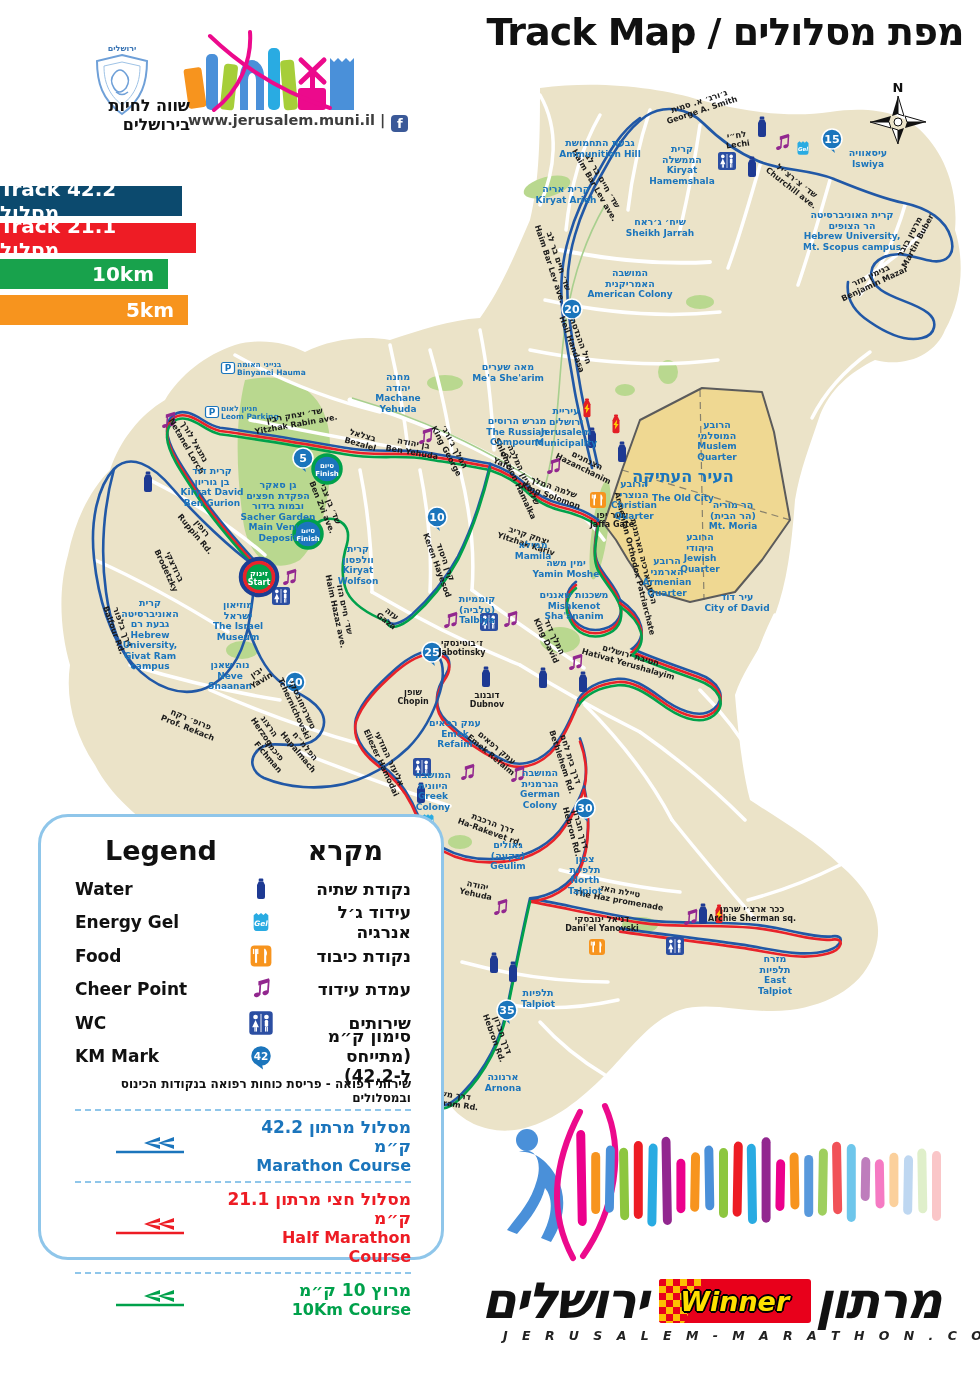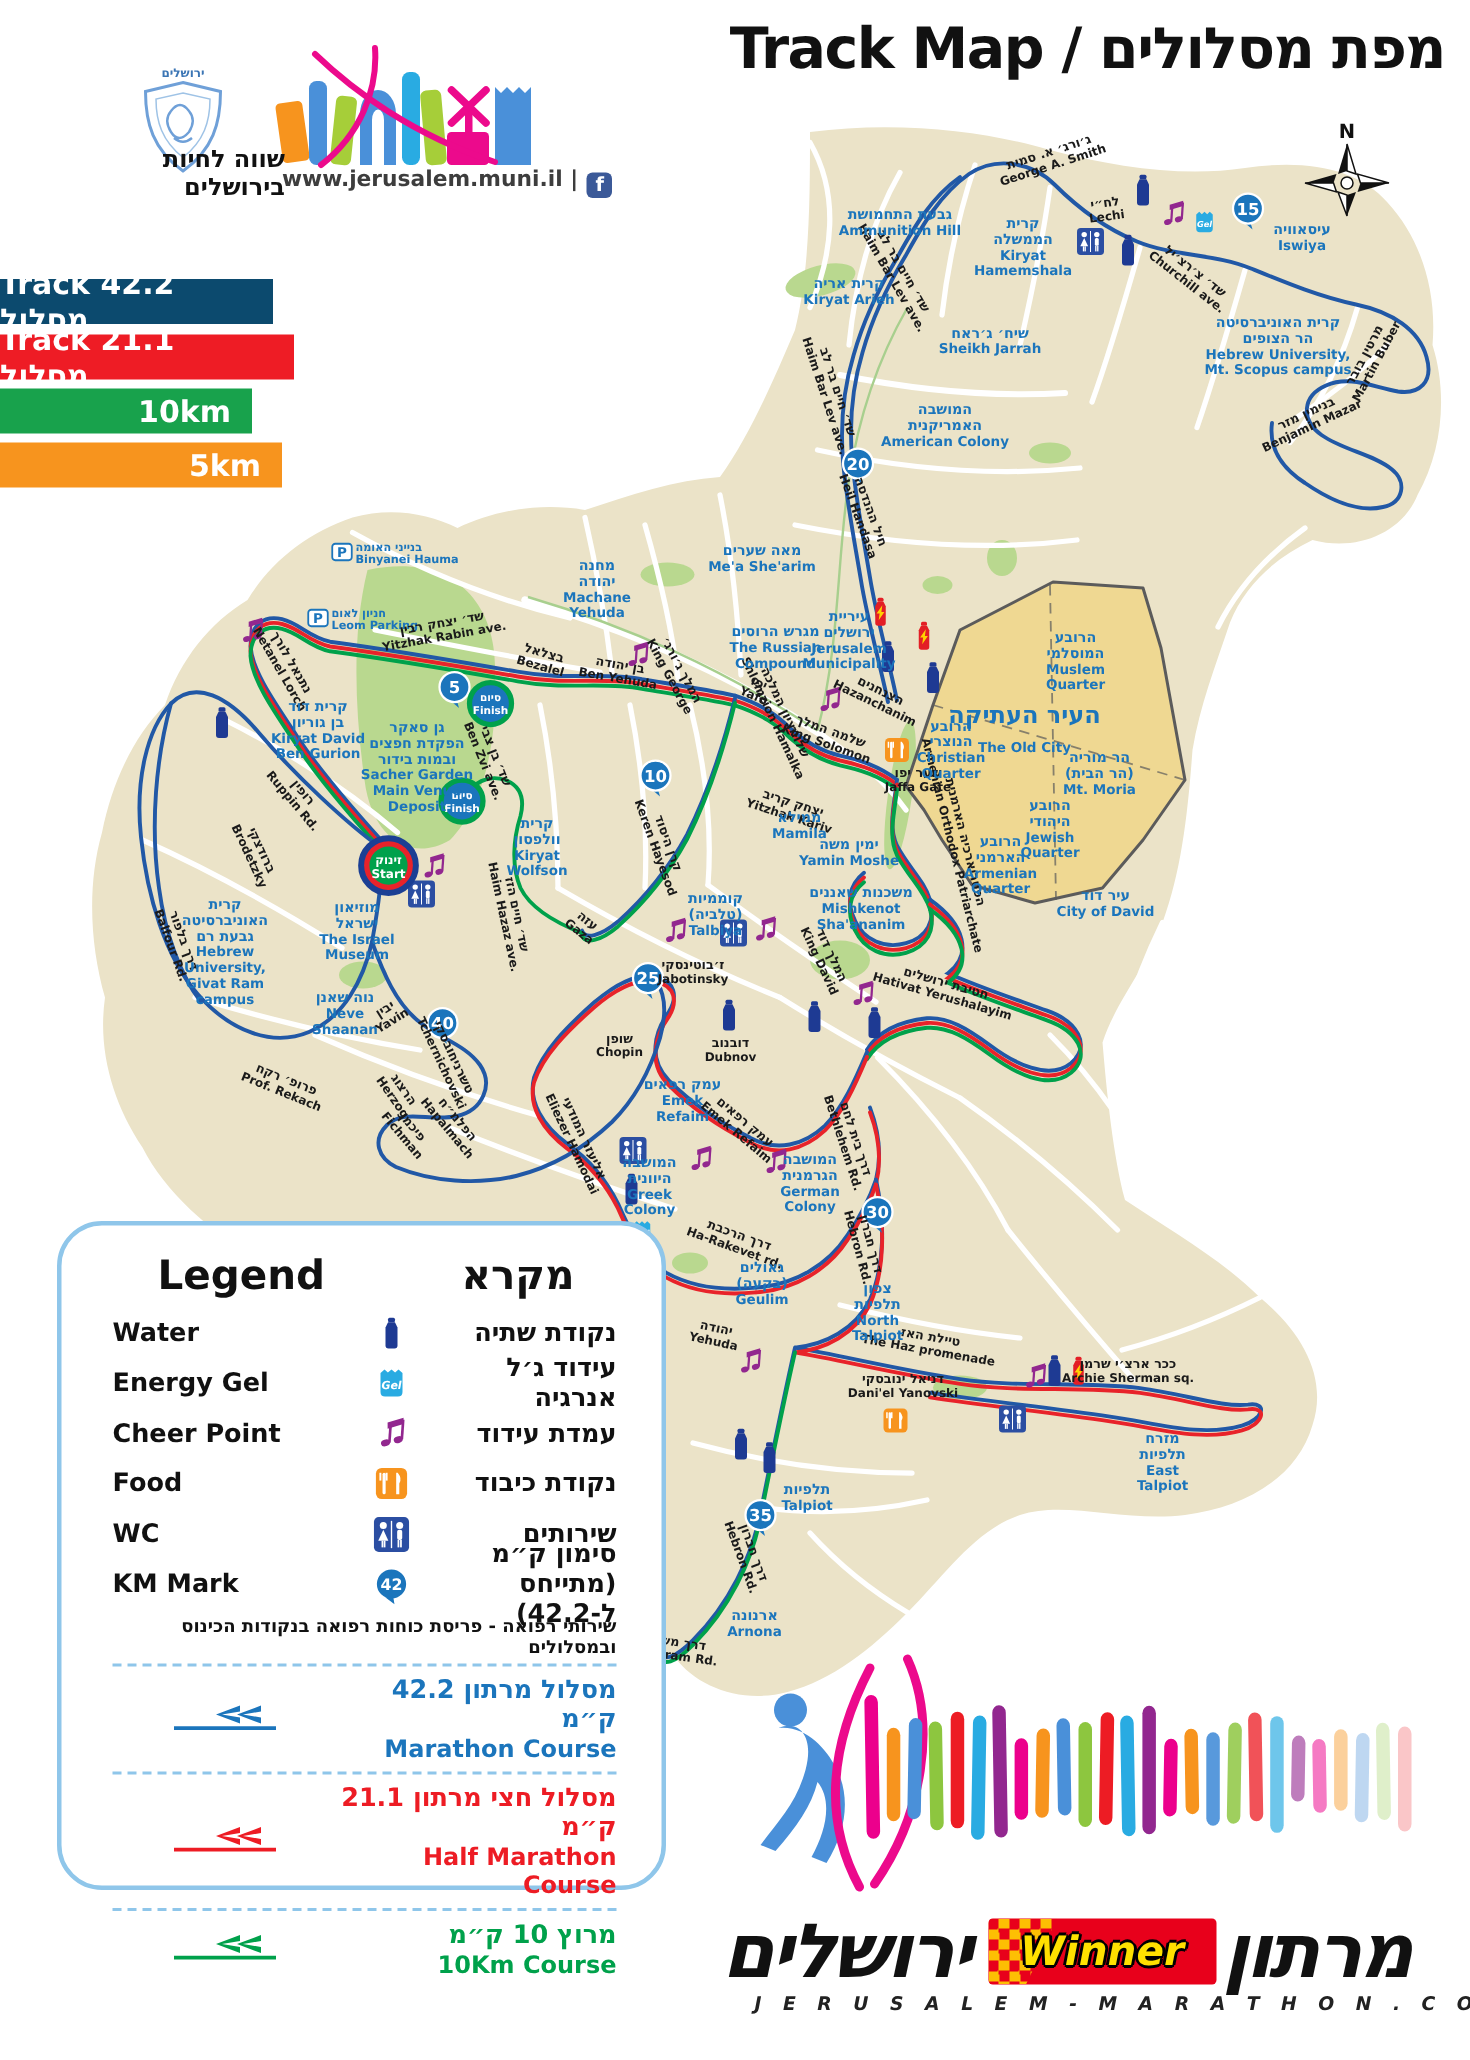--- a/index.html
+++ b/index.html
@@ -518,32 +518,32 @@
       <span class="lg-he">נקודת שתיה</span>
     </div>
     <div class="lg-row">
       <span class="lg-en">Energy Gel</span>
       <span class="lg-ic"><svg width="24" height="24" viewBox="-9 -9 18 18">
             <use href="#sym-gel"></use>
           </svg></span>
       <span class="lg-he">עידוד ג׳ל אנרגיה</span>
     </div>
     <div class="lg-row">
+      <span class="lg-en">Food</span>
+      <span class="lg-ic"><svg width="26" height="26" viewBox="-10 -10 20 20">
+            <use href="#sym-food"></use>
+          </svg></span>
+      <span class="lg-he">נקודת כיבוד</span>
+    </div>
+    <div class="lg-row">
       <span class="lg-en">Cheer Point</span>
       <span class="lg-ic"><svg width="26" height="26" viewBox="-11 -11 22 22">
             <use href="#sym-cheer"></use>
           </svg></span>
       <span class="lg-he">עמדת עידוד</span>
-    </div>
-    <div class="lg-row">
-      <span class="lg-en">Food</span>
-      <span class="lg-ic"><svg width="26" height="26" viewBox="-10 -10 20 20">
-            <use href="#sym-food"></use>
-          </svg></span>
-      <span class="lg-he">נקודת כיבוד</span>
     </div>
     <div class="lg-row">
       <span class="lg-en">WC</span>
       <span class="lg-ic"><svg width="26" height="26" viewBox="-10 -10 20 20">
             <use href="#sym-wc"></use>
           </svg></span>
       <span class="lg-he">שירותים</span>
     </div>
     <div class="lg-row">
       <span class="lg-en">KM Mark</span>

